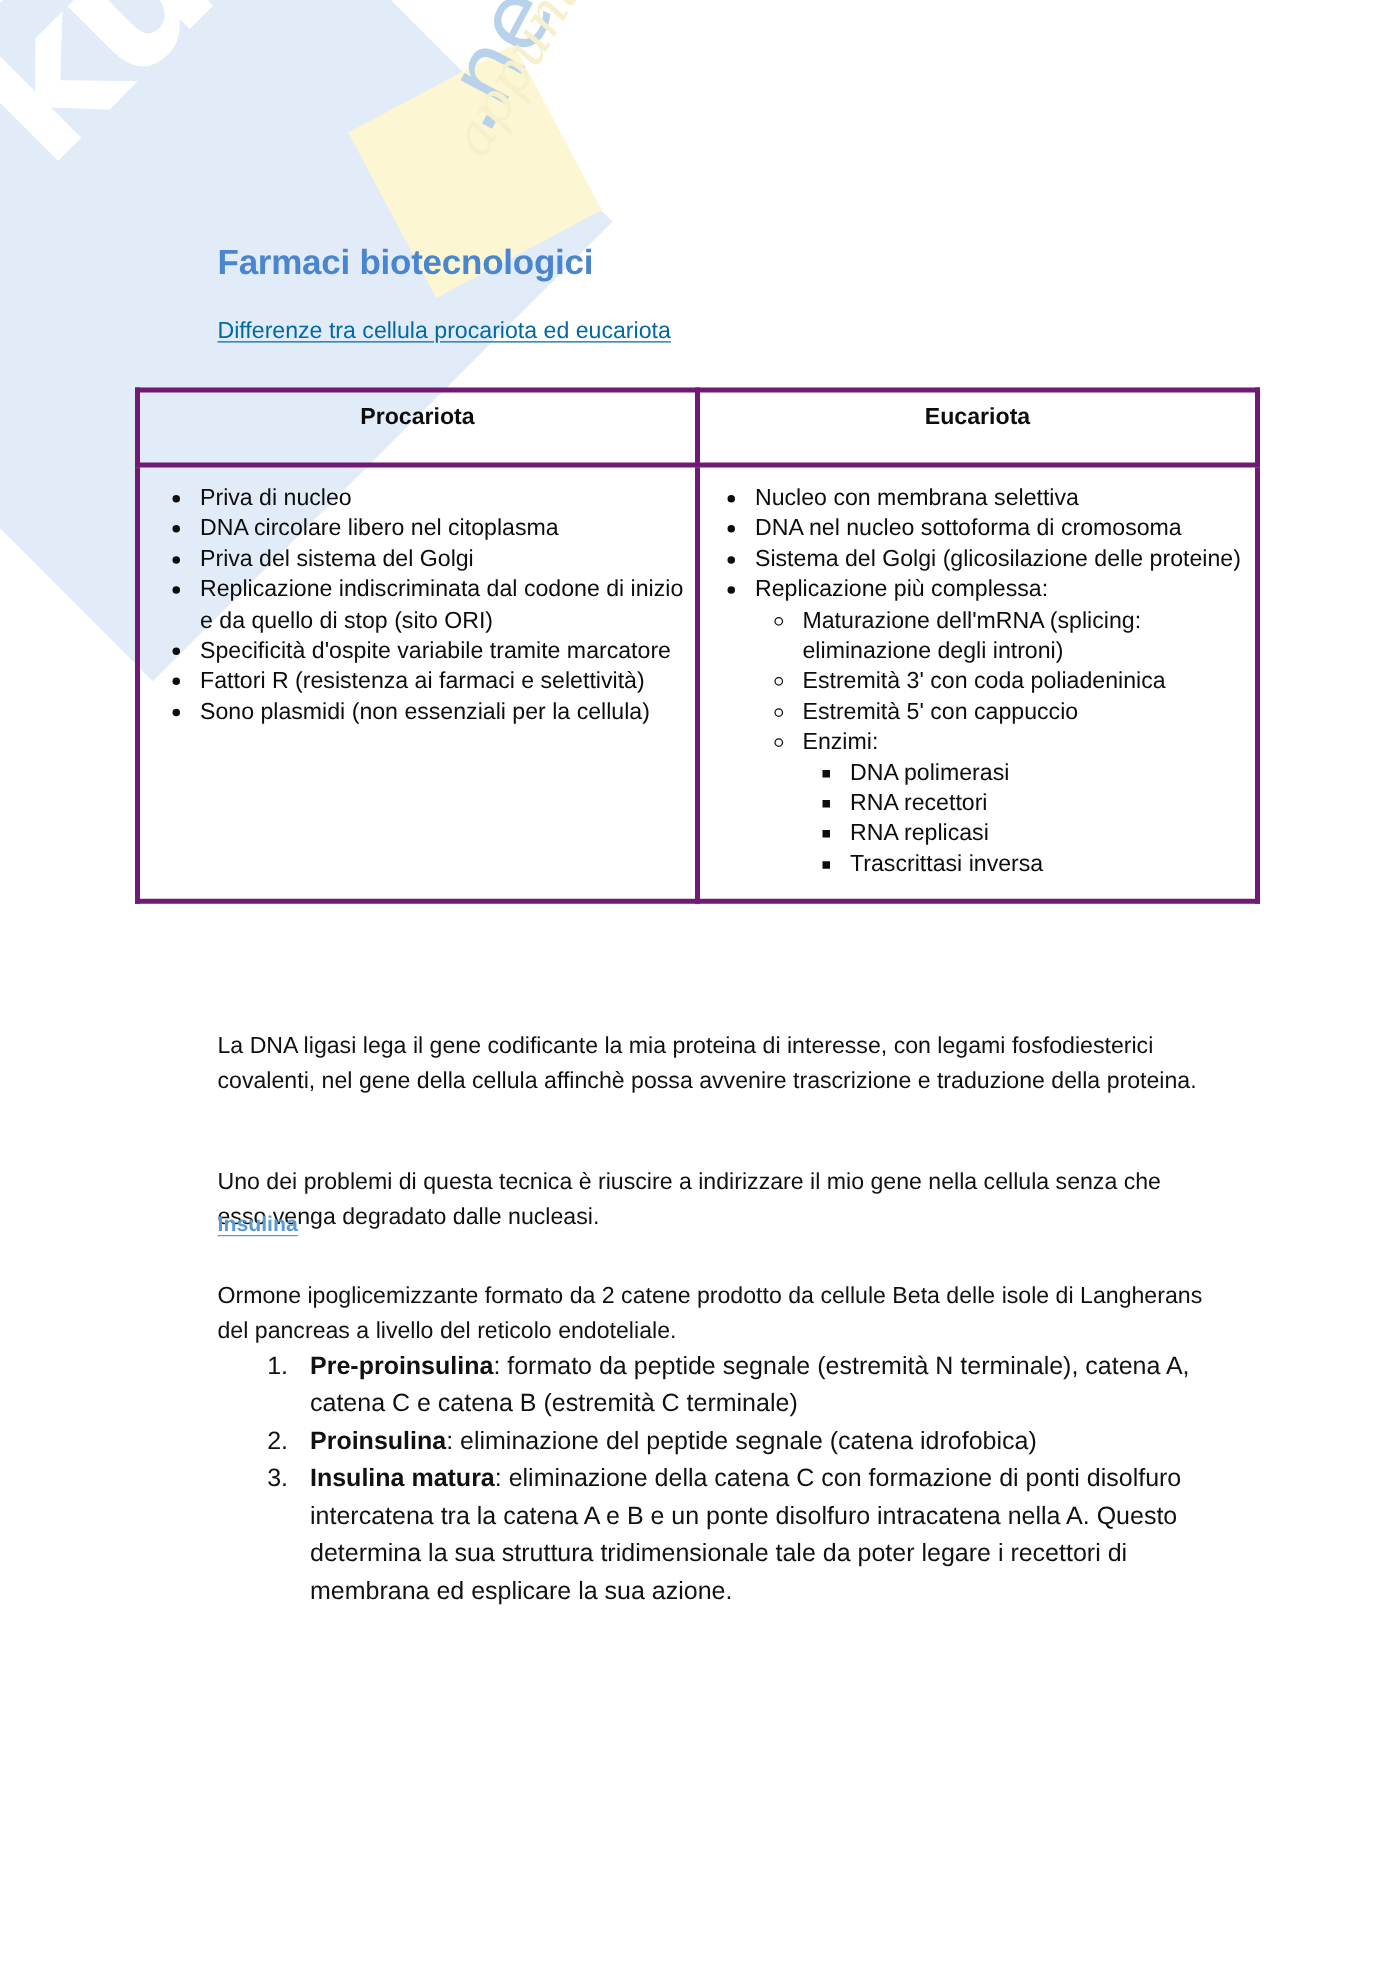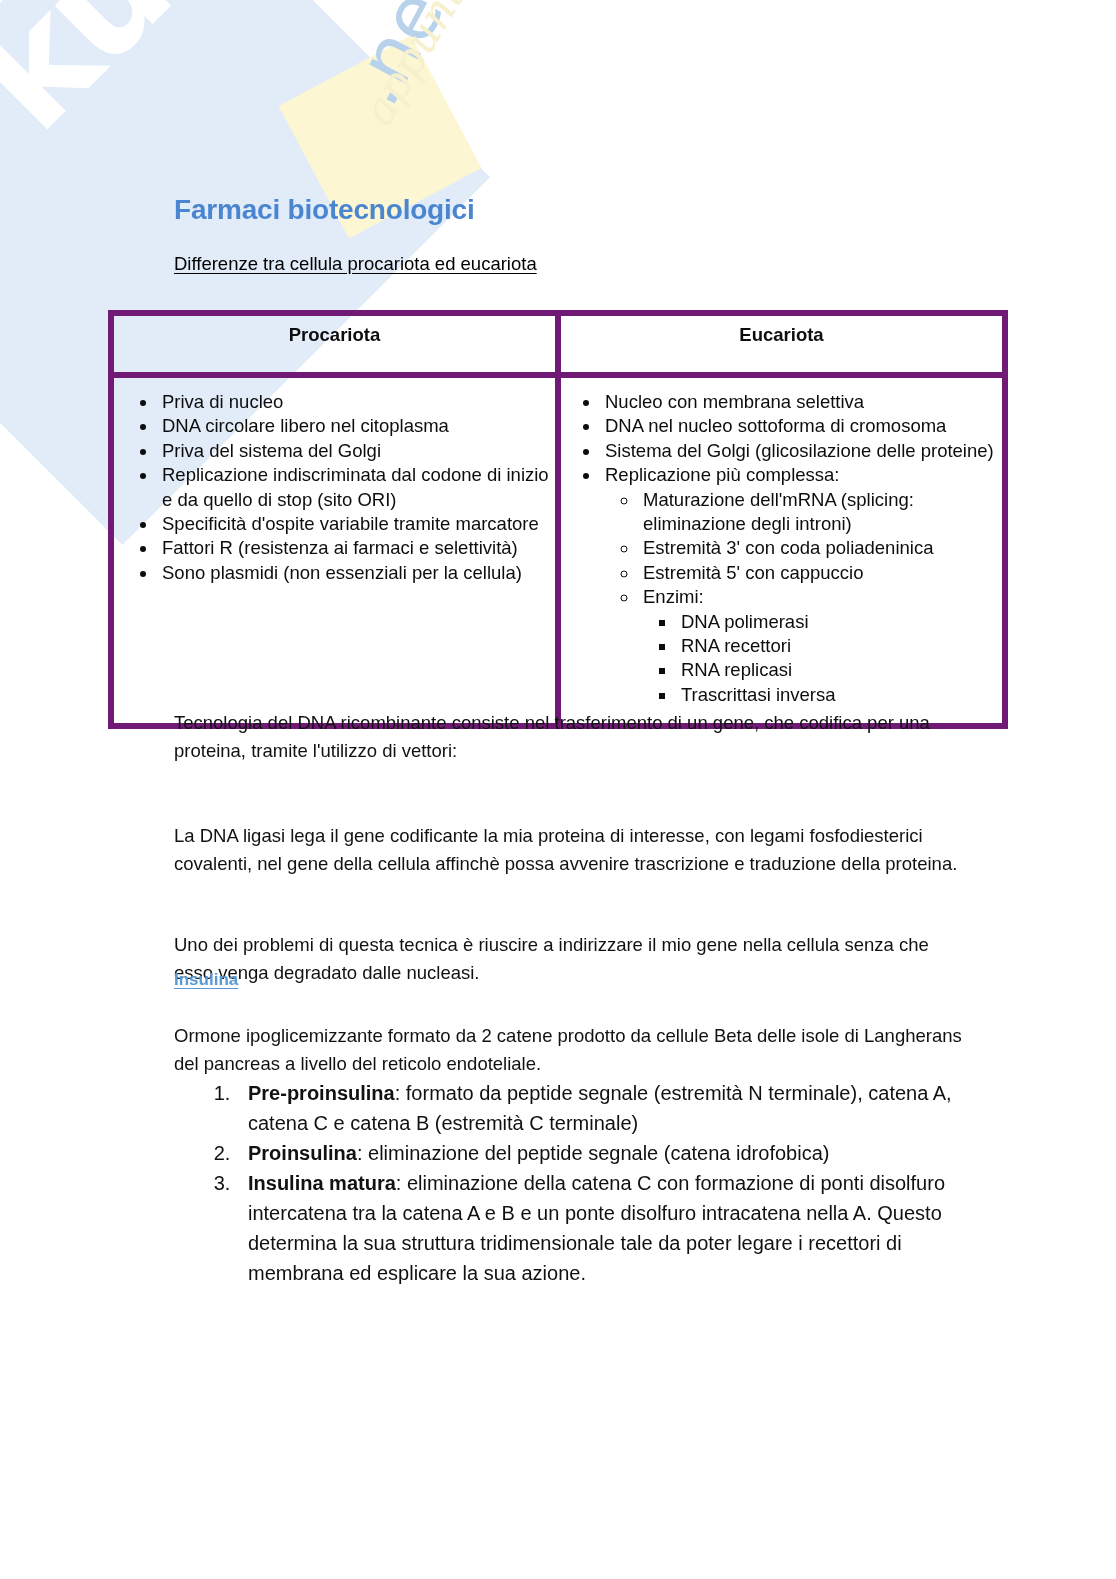--- a/index.html
+++ b/index.html
@@ -98,37 +98,37 @@
     font-size: 28px;
     font-weight: bold;
     color: #4a86d0;
     letter-spacing: -0.2px;
   }
   .section-underlined {
     position: absolute;
     left: 174px;
     top: 253px;
     font-size: 18.5px;
-    color: #000000;
+    color: #0369a1;
     text-decoration: underline;
     text-underline-offset: 3px;
   }
 
   
   table.compare {
     position: absolute;
     left: 108px;
     top: 310px;
     width: 900px;
     border-collapse: collapse;
     table-layout: fixed;
   }
   table.compare th,
   table.compare td {
-    border: 6px solid #701a75;
+    border: 4px solid #701a75;
     vertical-align: top;
   }
   table.compare th {
     height: 40px;
     font-size: 18.5px;
     font-weight: bold;
     text-align: center;
     padding: 8px 4px;
   }
   table.compare td {
@@ -265,21 +265,20 @@
                   </li>
                 </ul>
               </li>
             </ul>
           </td>
         </tr>
       </tbody>
     </table>
 
     <div class="body-block" id="para1">
-      <div>Tecnologia del DNA ricombinante consiste nel trasferimento di un gene, che codifica per una proteina, tramite l'utilizzo di vettori:</div>
     </div>
 
     <div class="body-block" id="para2">La DNA ligasi lega il gene codificante la mia proteina di interesse, con legami fosfodiesterici covalenti, nel gene della cellula affinchè possa avvenire trascrizione e traduzione della proteina.</div>
 
     <div class="body-block" id="para3">Uno dei problemi di questa tecnica è riuscire a indirizzare il mio gene nella cellula senza che esso venga degradato dalle nucleasi.</div>
 
     <div id="insulina-head">Insulina</div>
 
     <div class="body-block" id="para4">
       <div>Ormone ipoglicemizzante formato da 2 catene prodotto da cellule Beta delle isole di Langherans del pancreas a livello del reticolo endoteliale.</div>

